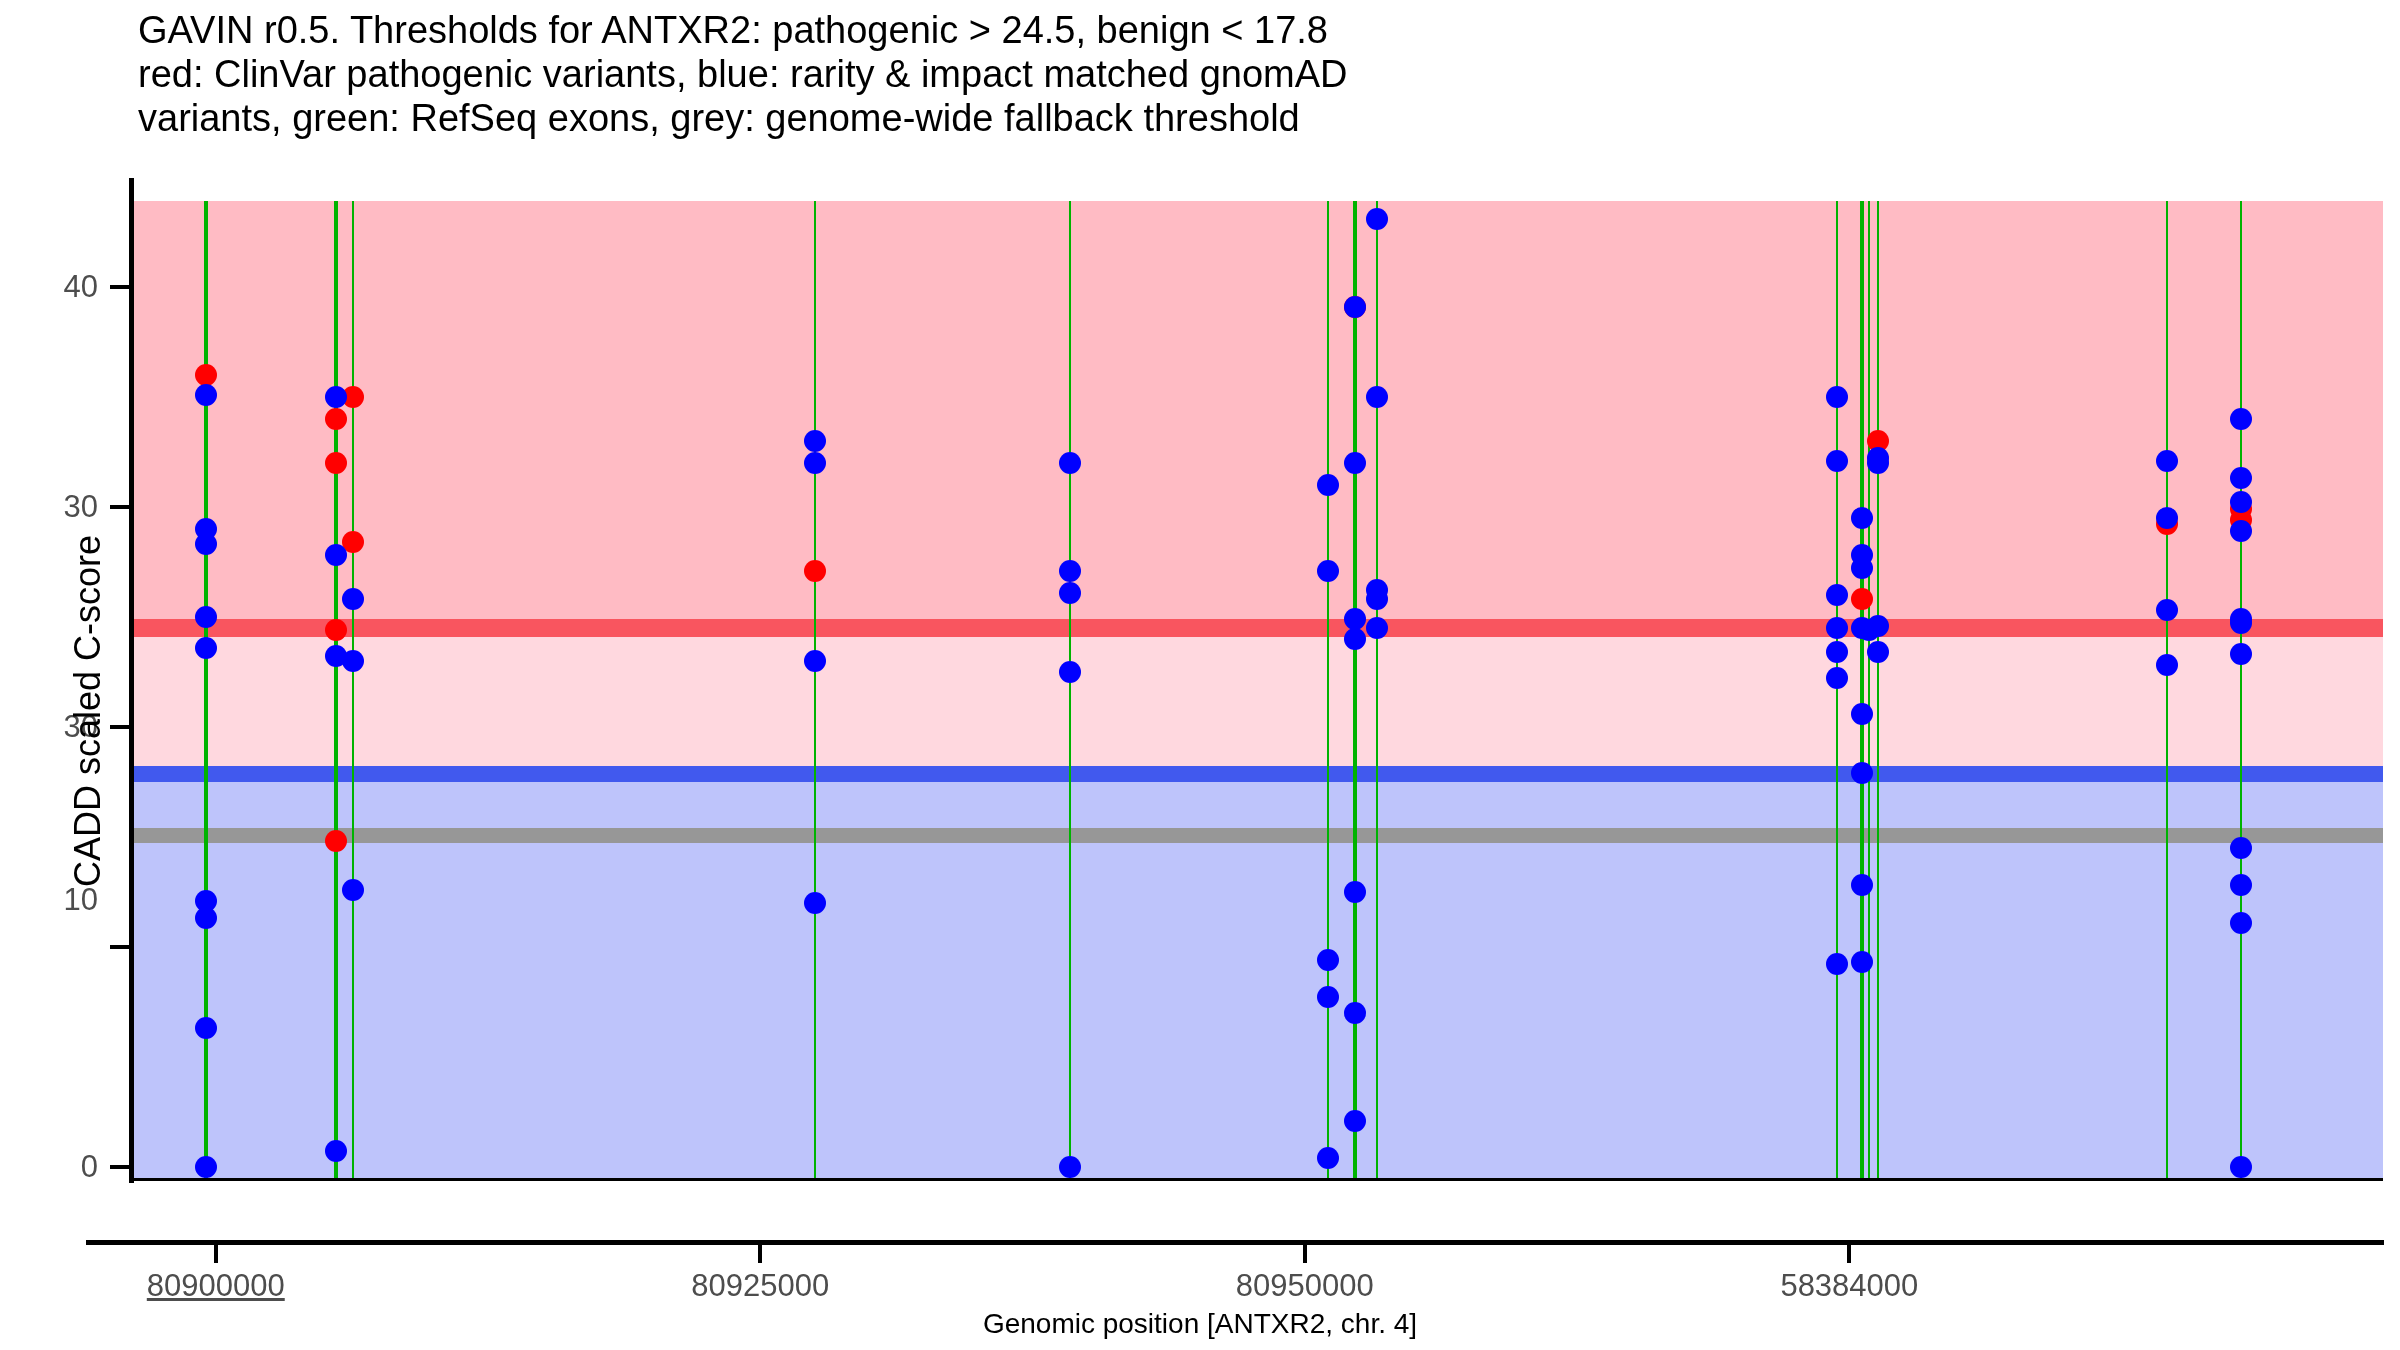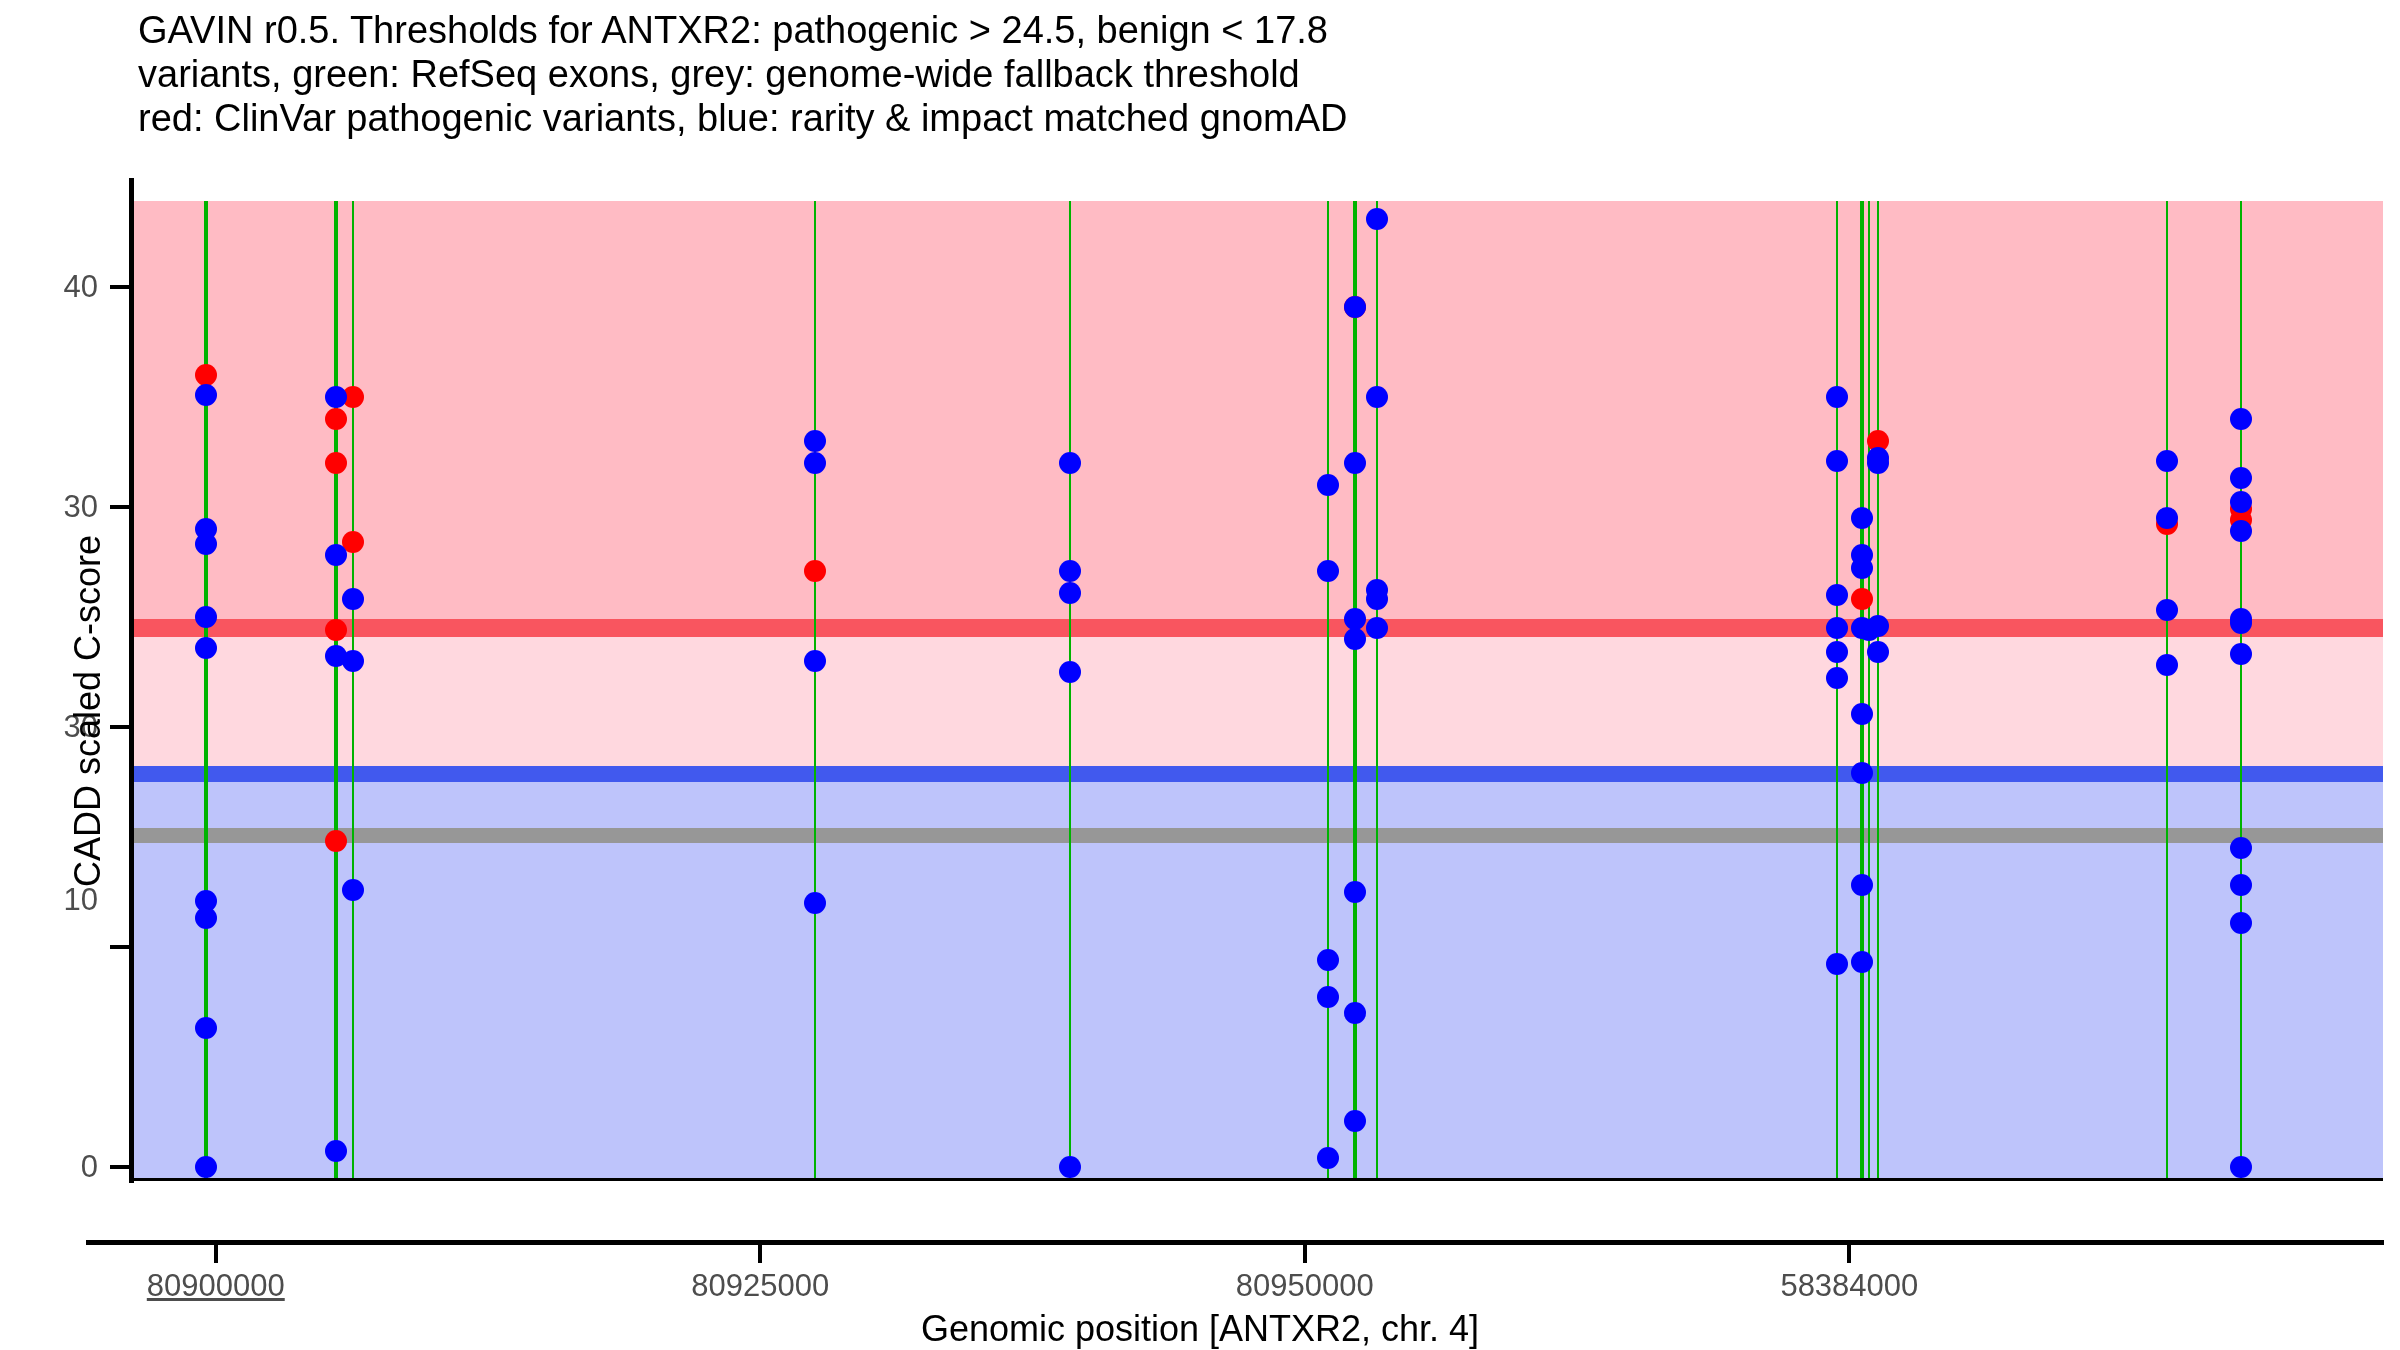--- a/index.html
+++ b/index.html
@@ -142,34 +142,34 @@
     color: #000000;
     white-space: nowrap;
     font-family: "Liberation Sans", sans-serif;
   }
   #x-axis-title {
     position: absolute;
     left: 0;
     top: 1308px;
     width: 2400px;
     text-align: center;
-    font-size: 36px;
+    font-size: 28px;
     color: #000000;
     font-family: "Liberation Sans", sans-serif;
   }
 </style>
 </head>
 <body>
 
 <div id="figure">
 
   <div id="title-block">
     <div class="title-line">GAVIN r0.5. Thresholds for ANTXR2: pathogenic &gt; 24.5, benign &lt; 17.8</div>
+    <div class="title-line">red: ClinVar pathogenic variants, blue: rarity &amp; impact matched gnomAD</div>
     <div class="title-line">variants, green: RefSeq exons, grey: genome-wide fallback threshold</div>
-    <div class="title-line">red: ClinVar pathogenic variants, blue: rarity &amp; impact matched gnomAD</div>
   </div>
 
   <div id="plot-area">
     <div id="bands">
         <div class="band" style="top: 0px; height: 426.8px; background: rgb(255, 187, 196);"></div>
         <div class="band" style="top: 418px; height: 17.6px; background: rgb(249, 85, 95);"></div>
         <div class="band" style="top: 435.6px; height: 138.6px; background: rgb(255, 216, 223);"></div>
         <div class="band" style="top: 565.4px; height: 15.4px; background: rgb(65, 89, 238);"></div>
         <div class="band" style="top: 580.8px; height: 398.2px; background: rgb(190, 196, 251);"></div>
         <div class="band" style="top: 627px; height: 15.4px; background: rgb(151, 151, 151);"></div>

